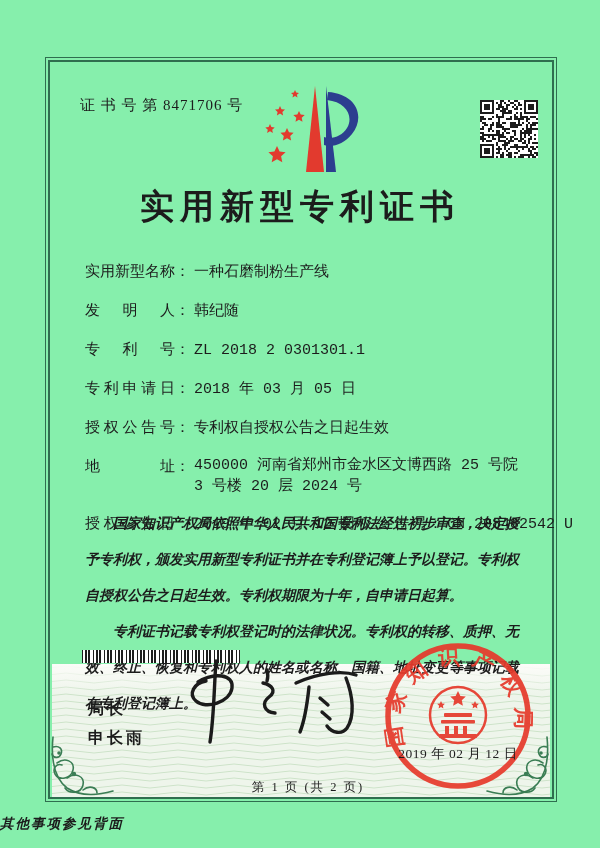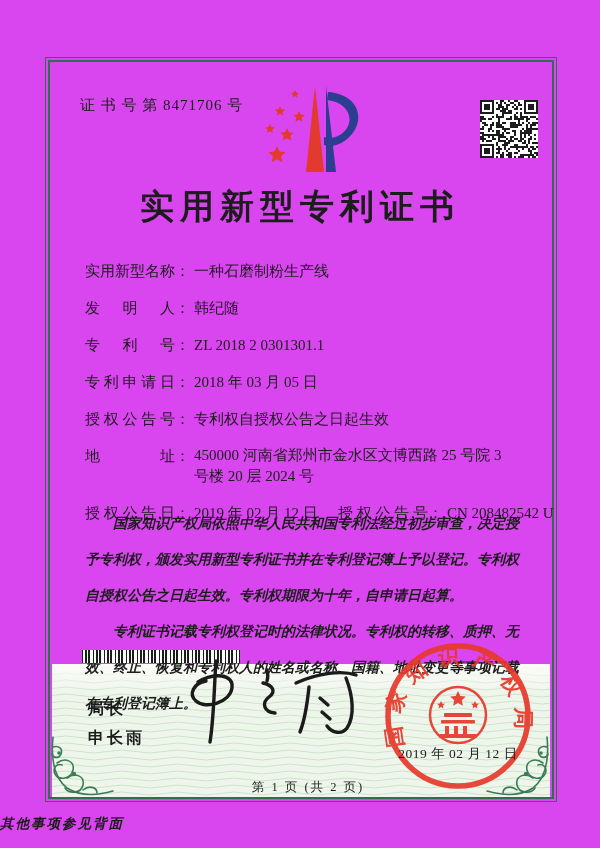--- a/index.html
+++ b/index.html
@@ -1,19 +1,19 @@
 <!DOCTYPE html>
 <html><head>
 <meta charset="utf-8">
 <style>
   * { margin:0; padding:0; box-sizing:border-box; }
   body { background:#ddd; font-family:"Liberation Serif", serif; }
   .page {
     position:relative; width:600px; height:848px; margin:0 auto;
-    background:#d946ef; overflow:hidden; color:#1c1c1c;
+    background:#86efac; overflow:hidden; color:#1c1c1c;
   }
   
   .frame {
     position:absolute; left:45px; top:57px; width:512px; height:745px;
     border:1px solid #2f6e4f;
   }
   .frame-inner {
     position:absolute; left:2px; top:2px; right:2px; bottom:2px;
     border:2px solid #2f6e4f;
   }
@@ -31,21 +31,21 @@
   .qr { position:absolute; left:480px; top:100px; width:58px; height:58px; }
   .qr svg { width:100%; height:100%; }
 
   .title { position:absolute; left:0; top:184px; width:100%; text-align:center;
     font-size:34px; font-weight:bold; letter-spacing:6px; }
 
   .fields { position:absolute; left:85px; top:260px; width:440px; font-size:15px; }
   .frow { margin-bottom:15px; line-height:22px; white-space:nowrap; }
   .flabel { display:inline-block; width:90px; text-align:justify; text-align-last:justify; }
   .fcolon { display:inline; }
-  .fvalue { padding-left:4px; }
+  .fvalue { padding-left:4px;font-family:Liberation Mono, monospace; }
   .frow.addr { white-space:normal; }
   .frow.addr .fvalue { display:inline-block; width:330px; vertical-align:top; line-height:21px; }
   .frow.grant { display:flex;gap:35px; }
   .frow.grant .half1 { width:218px; }
   .flabel.wide { width:90px; }
 
   .paras { position:absolute; left:85px; top:506px; width:437px;
     font-size:14px; line-height:36px; font-style:italic; font-weight:bold;
     font-family:"Liberation Serif", serif; }
   .paras p { text-indent:2em; }

